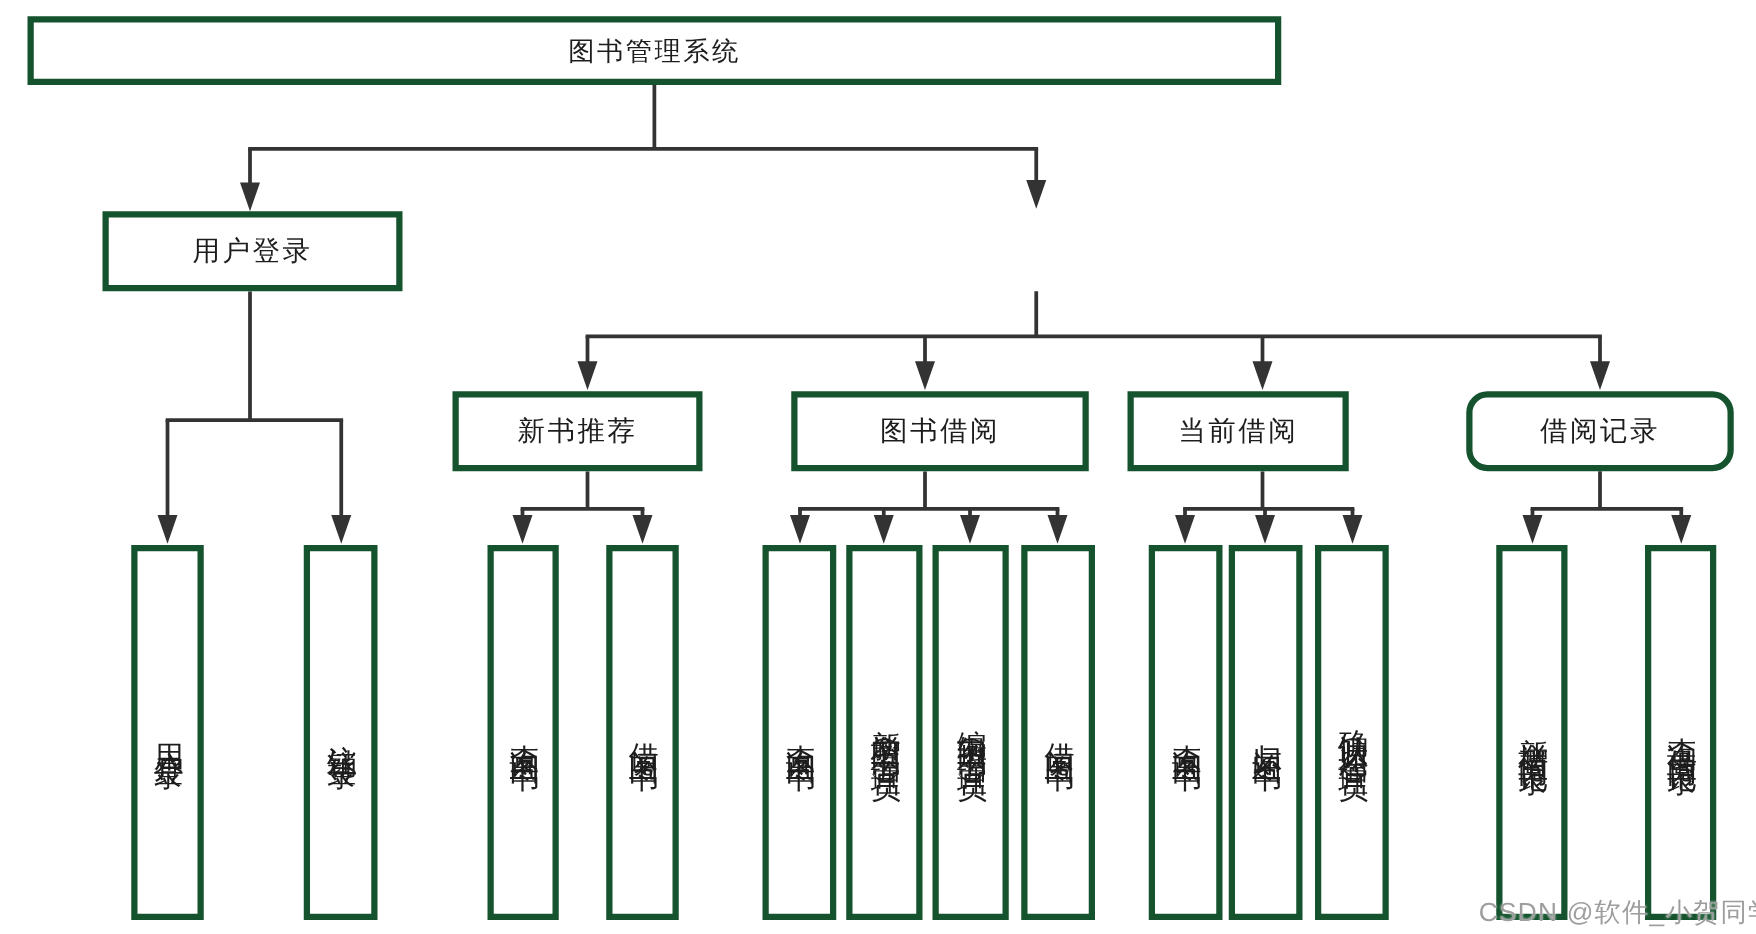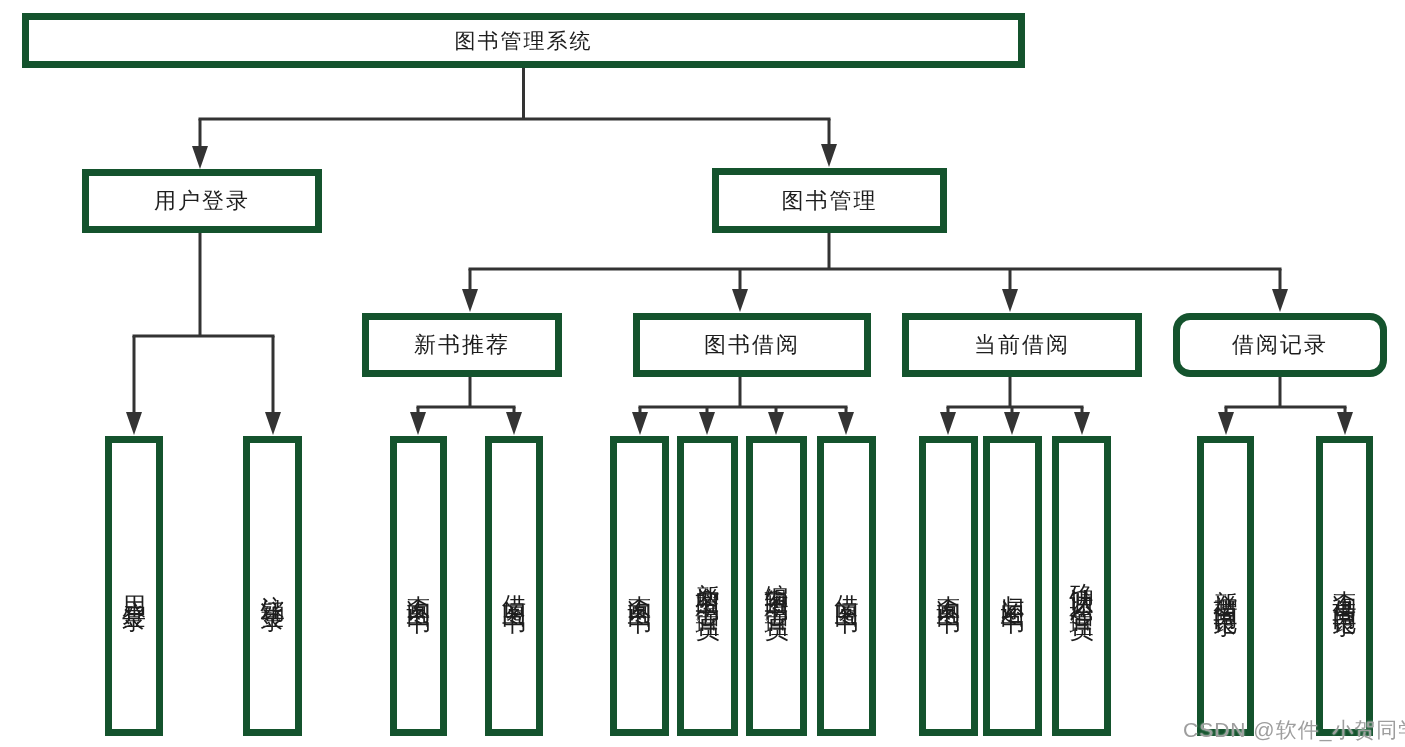--- a/index.html
+++ b/index.html
@@ -15,21 +15,21 @@
     overflow: hidden;
   }
   .connectors {
     position: absolute;
     left: 0; top: 0;
     pointer-events: none;
   }
   .box {
     position: absolute;
     box-sizing: border-box;
-    border: 7px solid #14532d;
+    border: 5px solid #14532d;
     background: #ffffff;
     display: flex;
     align-items: center;
     justify-content: center;
     color: #1d1d1d;
   }
   .h-label {
     font-size: 22px;
     letter-spacing: 2px;
     white-space: nowrap;
@@ -124,31 +124,28 @@
     </g>
   </svg>
 
   <div class="box" style="left:22px; top:13px; width:1003px; height:55px;">
     <span class="h-label root-label">图书管理系统</span>
   </div>
 
   <div class="box" style="left:82px; top:169px; width:240px; height:64px;">
     <span class="h-label">用户登录</span>
   </div>
-  <div class="box" style="left:712px; top:168px; width:235px; height:65px;">
-    <span class="h-label">图书管理</span>
-  </div>
 
   <div class="box" style="left:362px; top:313px; width:200px; height:64px;">
     <span class="h-label">新书推荐</span>
   </div>
   <div class="box" style="left:633px; top:313px; width:238px; height:64px;">
     <span class="h-label">图书借阅</span>
   </div>
-  <div class="box" style="left:902px; top:313px; width:240px; height:64px;">
+  <div class="box" style="left:902px; top:313px; width:177px; height:64px;">
     <span class="h-label">当前借阅</span>
   </div>
   <div class="box" style="left:1173px; top:313px; width:214px; height:64px;border-radius:17px;">
     <span class="h-label">借阅记录</span>
   </div>
 
   <div class="box leaf" style="left:105px; top:436px; width:58px; height:300px;">用户登录</div>
   <div class="box leaf" style="left:243px; top:436px; width:59px; height:300px;">注销登录</div>
 
   <div class="box leaf" style="left:390px; top:436px; width:57px; height:300px;">查询图书</div>

